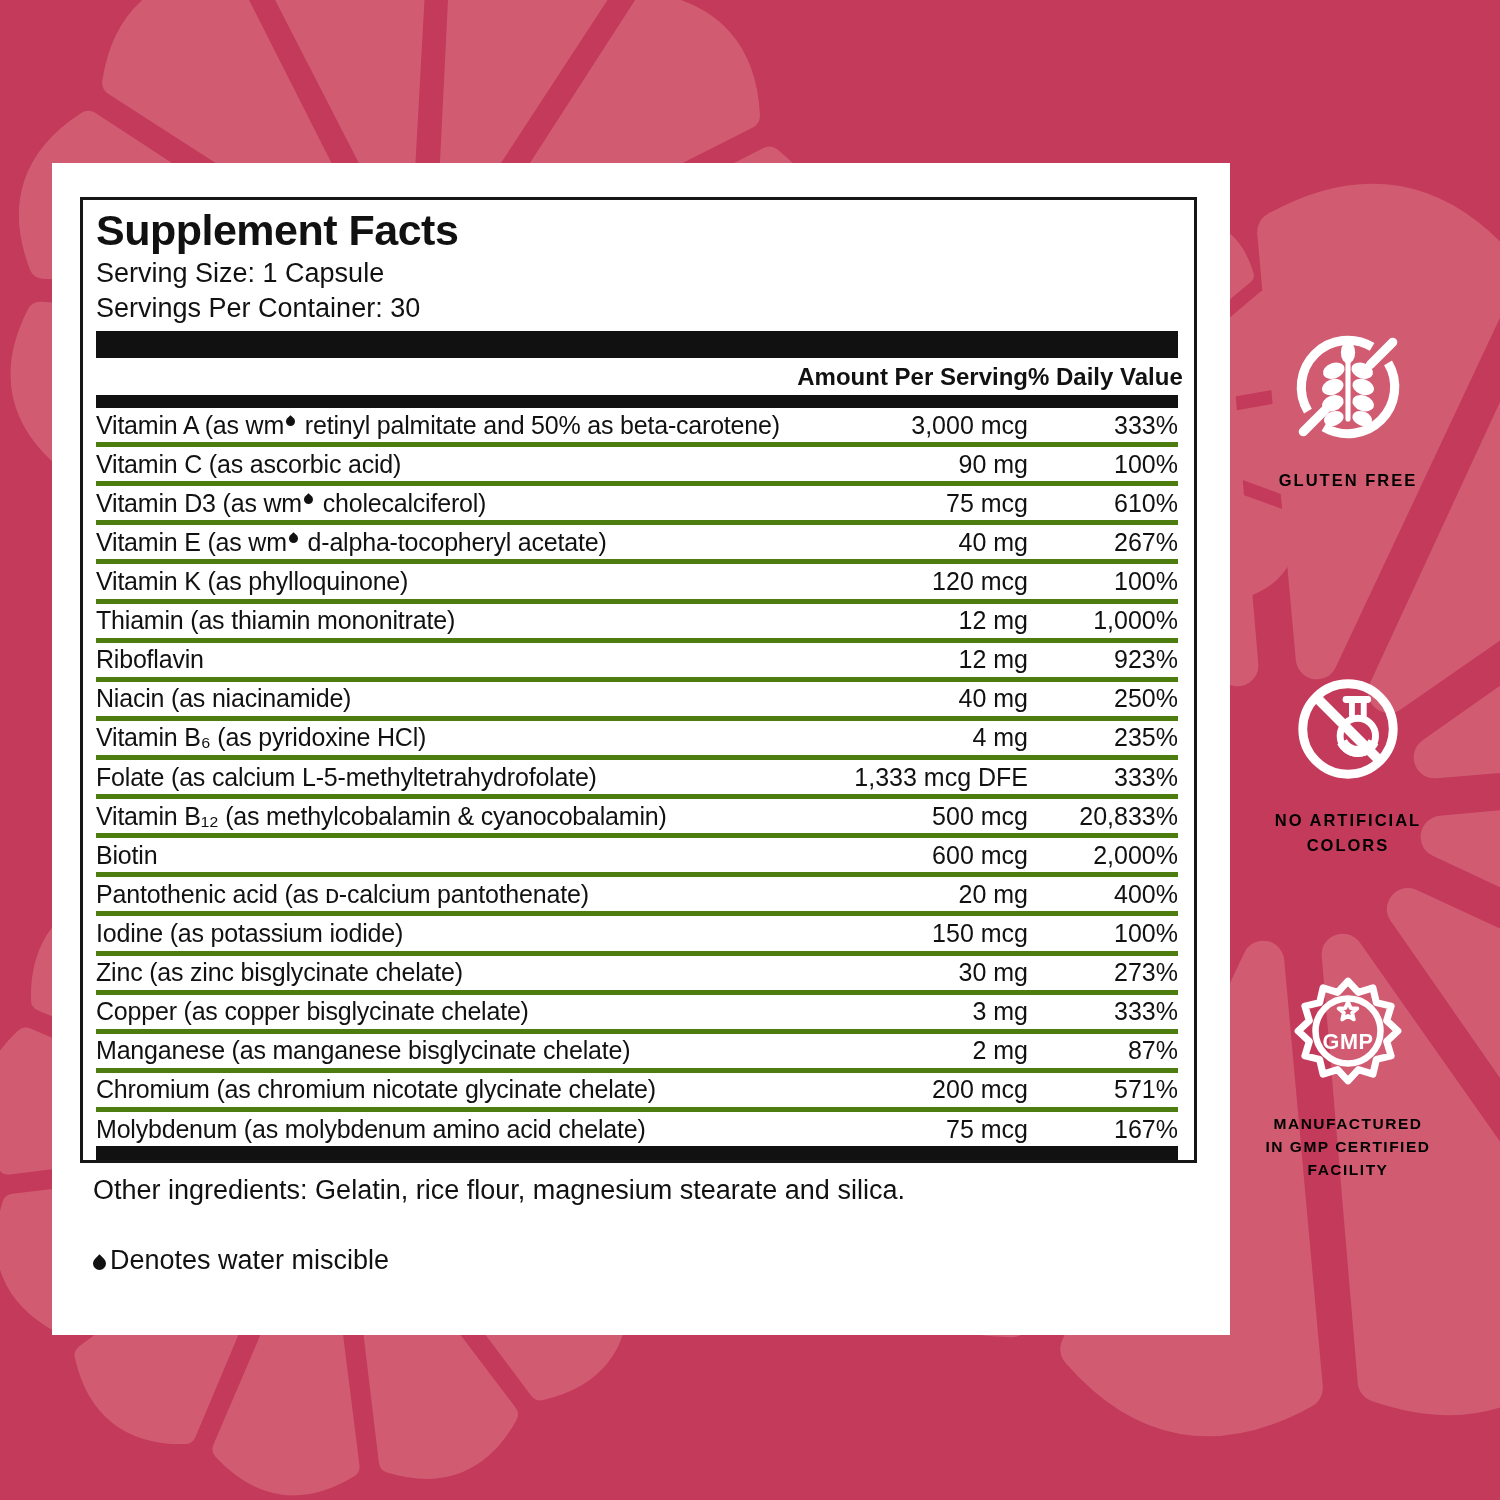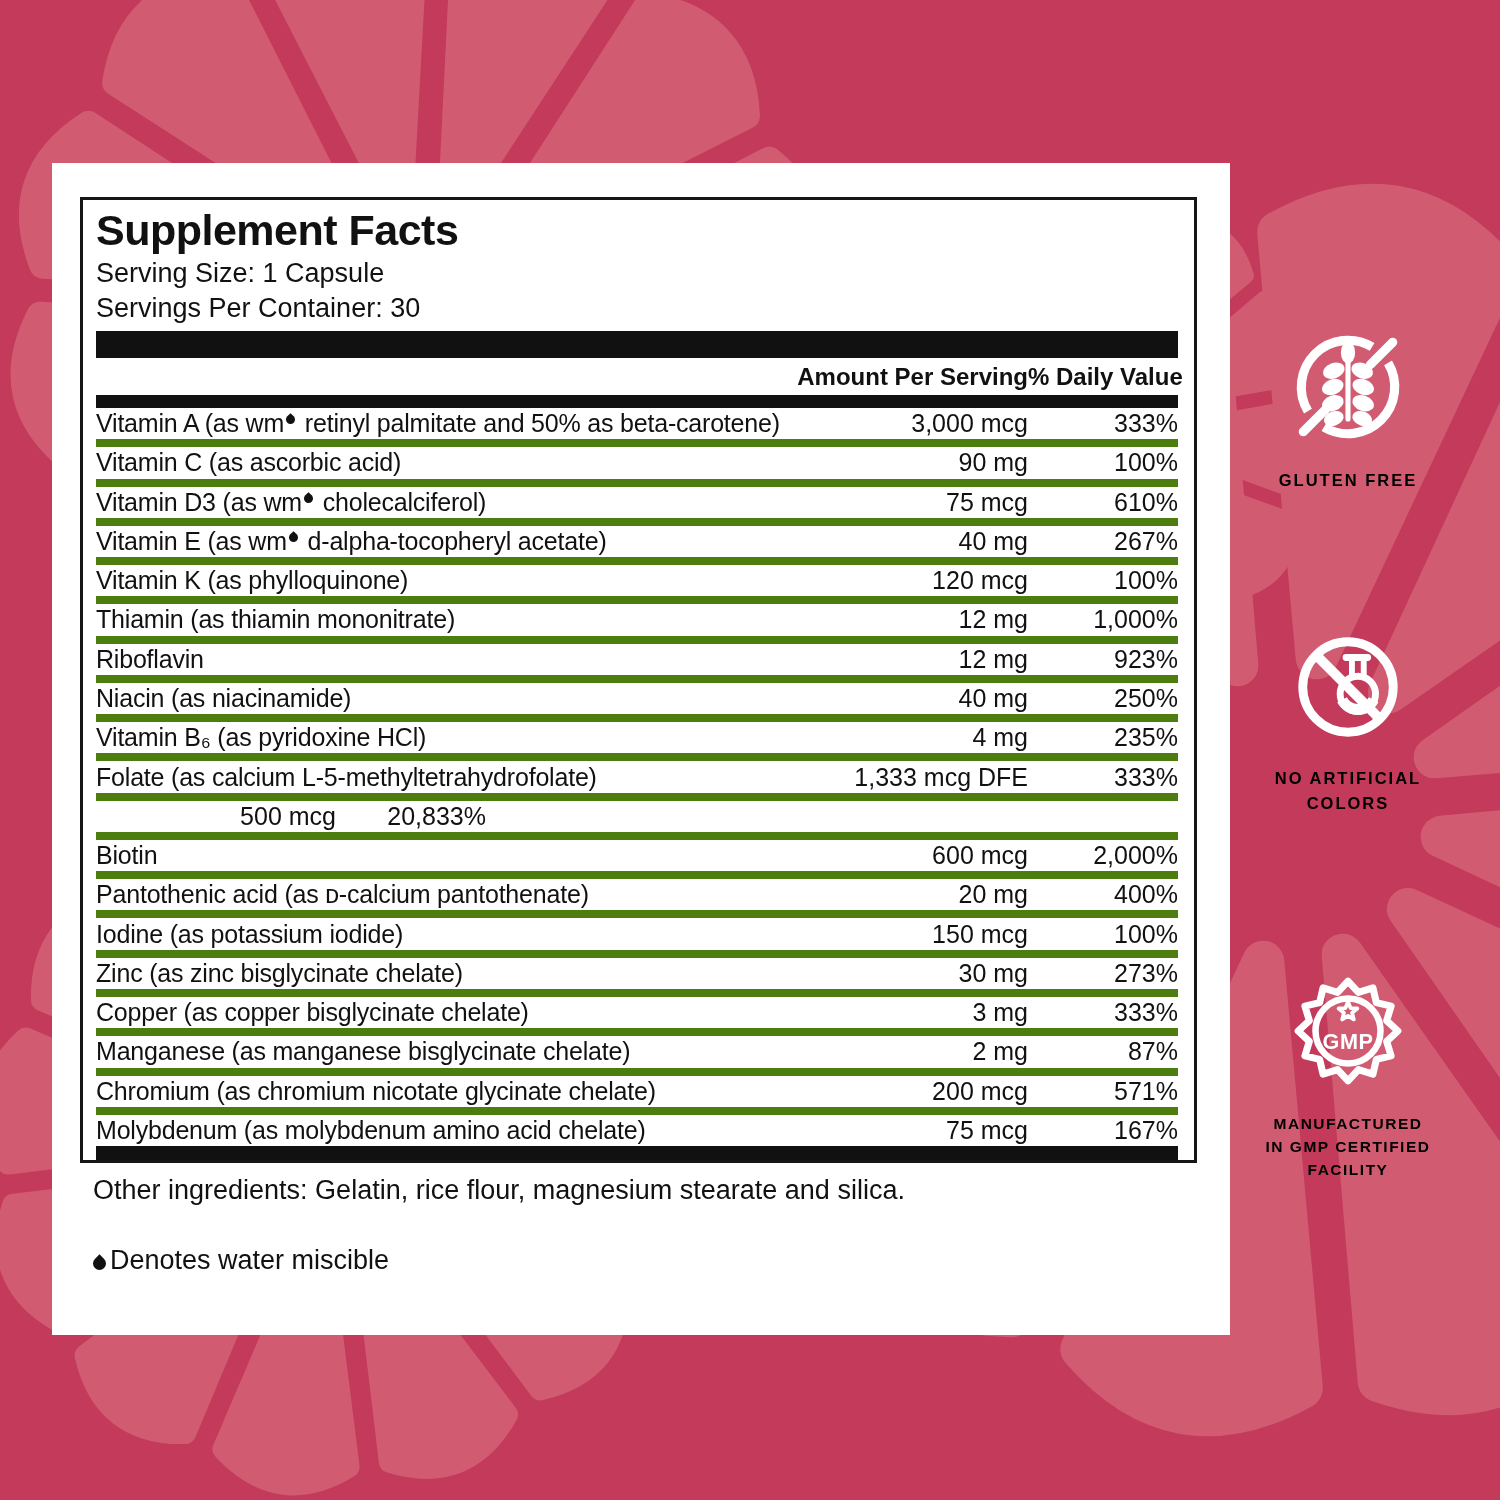--- a/index.html
+++ b/index.html
@@ -24,36 +24,36 @@
   .serving-line{font-size:27px;line-height:35px;}
   .bar{background:#111;}
   .bar-thick{height:27px;margin-top:5px;}
   .bar-mid{height:13px;}
   .bar-bottom{height:14px;}
   .col-header{display:flex;align-items:center;height:37px;font-size:24px;font-weight:bold;}
   .col-name{flex:1;min-width:0;}
   .col-amount{width:240px;text-align:right;white-space:nowrap;}
   .col-dv{width:150px;text-align:right;white-space:nowrap;}
   .rows{flex:1;display:flex;flex-direction:column;min-height:0;}
-  .nrow{flex:1;display:flex;align-items:center;border-bottom:8px solid #4d7c0f;font-size:25px;}
+  .nrow{flex:1;display:flex;align-items:center;border-bottom:5px solid #4d7c0f;font-size:25px;}
   .nrow:last-child{border-bottom:none;}
   .nrow .col-name{letter-spacing:-0.2px;white-space:nowrap;overflow:hidden;}
   .other-ing{position:absolute;left:41px;top:1012px;font-size:27px;}
   .water-note{position:absolute;left:41px;top:1082px;font-size:27px;}
   .drop{
     display:inline-block;width:9px;height:9px;background:#111;
     border-radius:0 50% 50% 50%;transform:rotate(45deg);
     position:relative;top:-8px;margin:0 3px 0 2px;
   }
   .drop-lg{width:13px;height:13px;top:1px;margin:0 4px 0 0;}
   .badge{position:absolute;left:1238px;width:220px;text-align:center;color:#000000;}
   .badge svg{display:block;margin:0 auto;}
   .badge-label{margin-top:20px;font-size:16.5px;font-weight:bold;letter-spacing:2px;line-height:25px;}
   .badge-label div{white-space:nowrap;}
-  #b1{top:326px;} #b2{top:628px;} #b3{top:966px;}
+  #b1{top:326px;} #b2{top:670px;} #b3{top:966px;}
 </style>
 </head>
 <body>
 
 <svg class="bg" viewBox="0 0 1500 1500" aria-hidden="true">
   <defs>
     <path id="wedge" d="M0 44 L-32 162 Q0 188 32 162 Z"></path>
     <g id="slice">
       <use href="#wedge"></use>
       <use href="#wedge" transform="rotate(30)"></use>
@@ -144,20 +144,21 @@
     <div class="col-dv">235%</div>
   </div>
 
   <div class="nrow">
     <div class="col-name">Folate (as calcium L-5-methyltetrahydrofolate)</div>
     <div class="col-amount">1,333 mcg DFE</div>
     <div class="col-dv">333%</div>
   </div>
 
   <div class="nrow">
+    <div class="col-name">Vitamin B₁₂ (as methylcobalamin &amp; cyanocobalamin)</div>
     <div class="col-amount">500 mcg</div>
     <div class="col-dv">20,833%</div>
   </div>
 
   <div class="nrow">
     <div class="col-name">Biotin</div>
     <div class="col-amount">600 mcg</div>
     <div class="col-dv">2,000%</div>
   </div>
 

